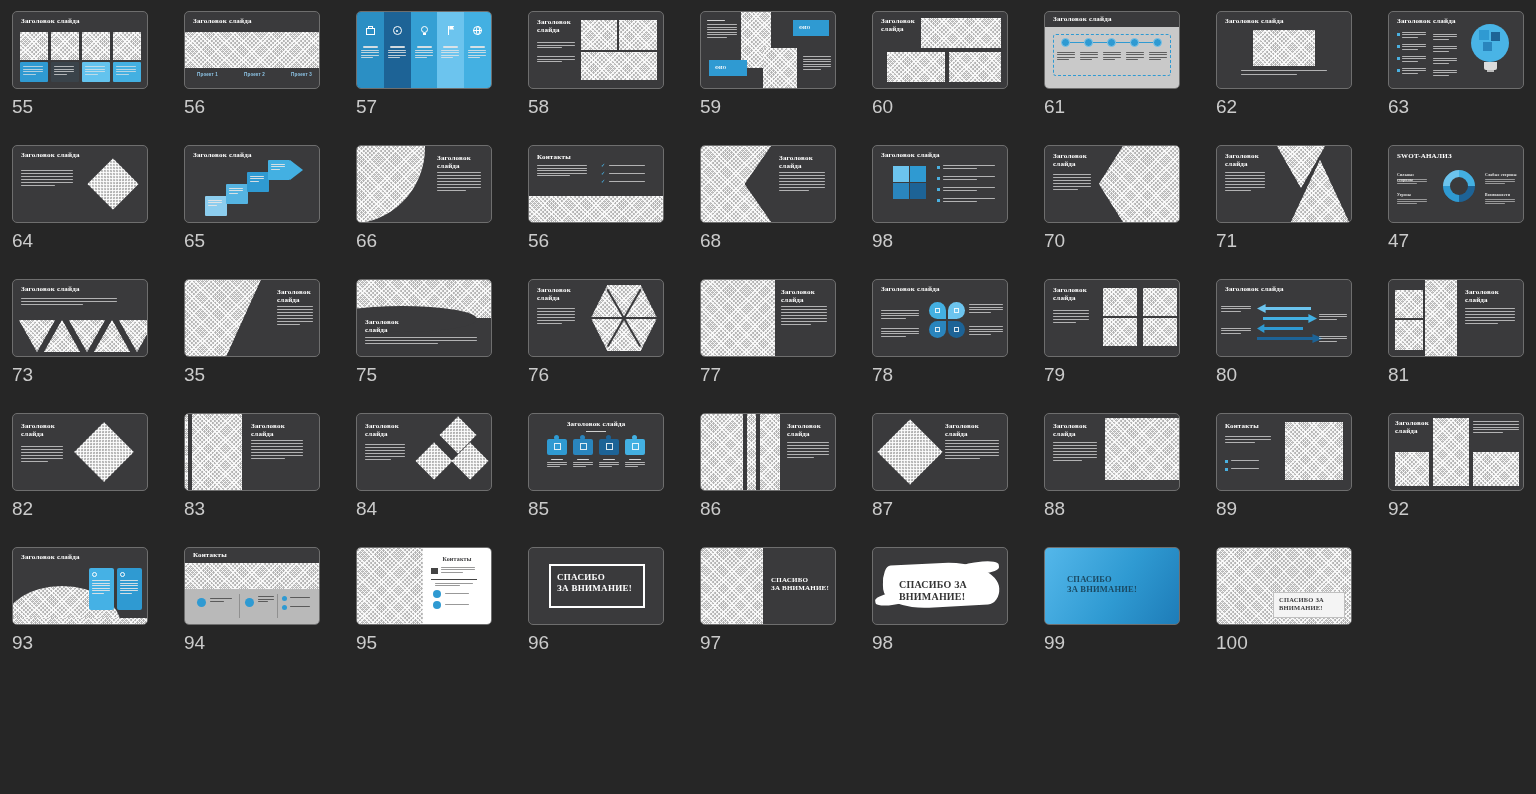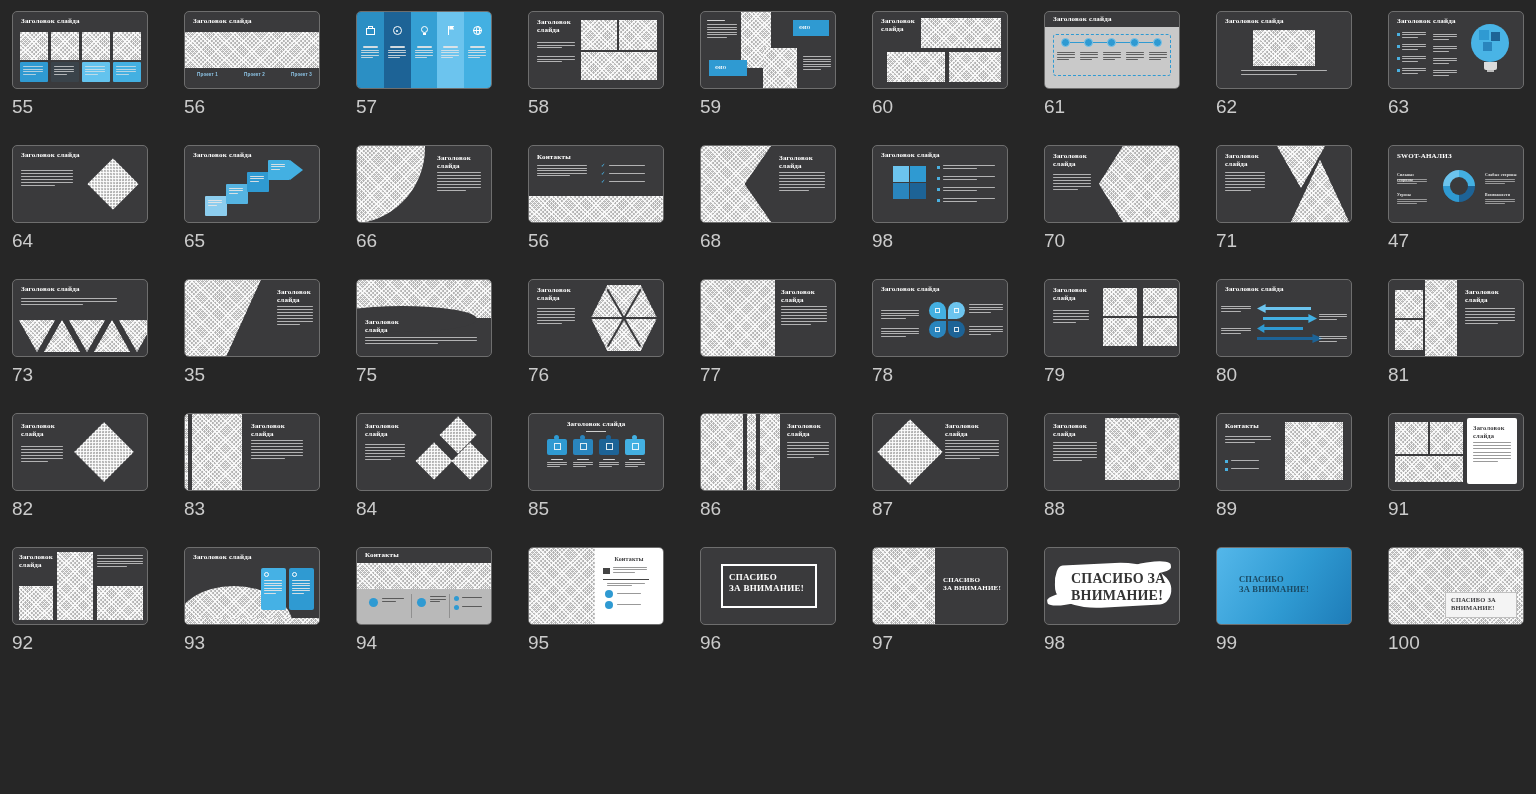--- a/index.html
+++ b/index.html
@@ -696,38 +696,20 @@
         <div style="left: 8px; top: 46px; width: 2.5px; height: 2.5px; background: rgb(74, 176, 224);"></div>
         <div style="left: 14px; top: 46px; width: 28px; height: 1.2px; background: rgb(230, 230, 230); opacity: 0.7; border-radius: 1px;"></div>
         <div style="left: 8px; top: 54px; width: 2.5px; height: 2.5px; background: rgb(74, 176, 224);"></div>
         <div style="left: 14px; top: 54px; width: 28px; height: 1.2px; background: rgb(230, 230, 230); opacity: 0.7; border-radius: 1px;"></div>
         <div class="xh" style="left: 68px; top: 8px; width: 58px; height: 58px;"></div>
       </div>
     <div class="num">89</div>
   </div>
     <div class="cell">
     <div class="thumb">
-        <div class="xh" style="left: 6px; top: 8px; width: 33px; height: 32px;"></div>
-        <div class="xh" style="left: 41px; top: 8px; width: 33px; height: 32px;"></div>
-        <div class="xh" style="left: 6px; top: 42px; width: 68px; height: 26px;"></div>
-        <div style="left: 78px; top: 4px; width: 50px; height: 66px; background: rgb(255, 255, 255); border-radius: 2px;"></div>
-        <div class="t" style="left: 84px; top: 10px; width: 40px; color: rgb(58, 58, 60); font-size: 6.5px;">Заголовок
-слайда</div>
-        <div style="left: 84px; top: 28px; width: 38px; height: 1.1px; background: rgb(154, 154, 154); opacity: 1; border-radius: 1px;"></div>
-        <div style="left: 84px; top: 31.2px; width: 38px; height: 1.1px; background: rgb(154, 154, 154); opacity: 1; border-radius: 1px;"></div>
-        <div style="left: 84px; top: 34.4px; width: 38px; height: 1.1px; background: rgb(154, 154, 154); opacity: 1; border-radius: 1px;"></div>
-        <div style="left: 84px; top: 37.6px; width: 38px; height: 1.1px; background: rgb(154, 154, 154); opacity: 1; border-radius: 1px;"></div>
-        <div style="left: 84px; top: 40.8px; width: 38px; height: 1.1px; background: rgb(154, 154, 154); opacity: 1; border-radius: 1px;"></div>
-        <div style="left: 84px; top: 44px; width: 38px; height: 1.1px; background: rgb(154, 154, 154); opacity: 1; border-radius: 1px;"></div>
-        <div style="left: 84px; top: 47.2px; width: 25px; height: 1.1px; background: rgb(154, 154, 154); opacity: 1; border-radius: 1px;"></div>
-      </div>
-    <div class="num">91</div>
-  </div>
-    <div class="cell">
-    <div class="thumb">
         <div class="t" style="left: 6px; top: 5px; width: 38px;">Заголовок
 слайда</div>
         <div class="xh" style="left: 44px; top: 4px; width: 36px; height: 68px;"></div>
         <div style="left: 84px; top: 7px; width: 46px; height: 1.1px; background: rgb(230, 230, 230); opacity: 0.7; border-radius: 1px;"></div>
         <div style="left: 84px; top: 9.8px; width: 46px; height: 1.1px; background: rgb(230, 230, 230); opacity: 0.7; border-radius: 1px;"></div>
         <div style="left: 84px; top: 12.6px; width: 46px; height: 1.1px; background: rgb(230, 230, 230); opacity: 0.7; border-radius: 1px;"></div>
         <div style="left: 84px; top: 15.4px; width: 46px; height: 1.1px; background: rgb(230, 230, 230); opacity: 0.7; border-radius: 1px;"></div>
         <div style="left: 84px; top: 18.2px; width: 30px; height: 1.1px; background: rgb(230, 230, 230); opacity: 0.7; border-radius: 1px;"></div>
         <div class="xh" style="left: 6px; top: 38px; width: 34px; height: 34px;"></div>
         <div class="xh" style="left: 84px; top: 38px; width: 46px; height: 34px;"></div>
@@ -812,21 +794,21 @@
         <div class="t" style="left: 70px; top: 28px; font-size: 7px;">СПАСИБО
 ЗА ВНИМАНИЕ!</div>
       </div>
     <div class="num">97</div>
   </div>
     <div class="cell">
     <div class="thumb">
         <div style="left: 10px; top: 15px; width: 116px; height: 44px; background: rgb(255, 255, 255); border-radius: 10px 55% 14px 45% / 22px 75% 18px 55%; transform: rotate(-3deg);"></div>
         <div style="left: 2px; top: 44px; width: 44px; height: 12px; background: rgb(255, 255, 255); border-radius: 40%; transform: rotate(-10deg);"></div>
         <div style="left: 86px; top: 14px; width: 40px; height: 12px; background: rgb(255, 255, 255); border-radius: 40%; transform: rotate(-6deg);"></div>
-        <div class="t" style="left: 26px; top: 23px; font-size: 14px; color: rgb(52, 52, 52);">СПАСИБО ЗА
+        <div class="t" style="left: 26px; top: 31px; font-size: 10px; color: rgb(52, 52, 52);">СПАСИБО ЗА
 ВНИМАНИЕ!</div>
       </div>
     <div class="num">98</div>
   </div>
     <div class="cell">
     <div class="thumb" style="background: linear-gradient(120deg, rgb(84, 183, 234), rgb(47, 154, 210) 55%, rgb(30, 124, 184));">
         <div class="t" style="left: 22px; top: 26px; font-size: 8.5px; color: rgb(27, 74, 99);">СПАСИБО
 ЗА ВНИМАНИЕ!</div>
       </div>
     <div class="num">99</div>

